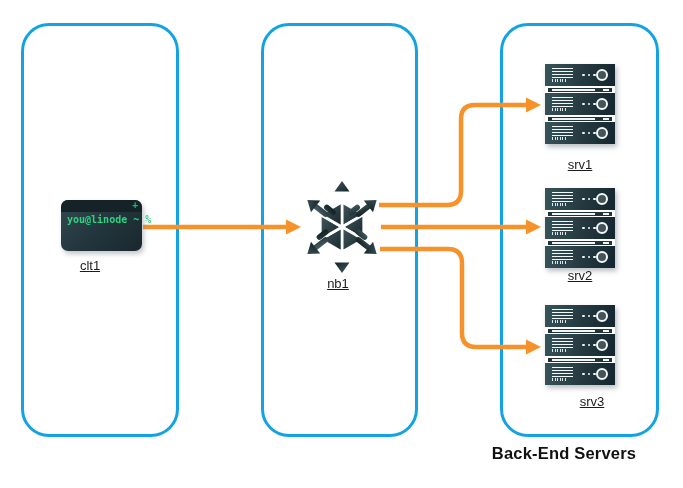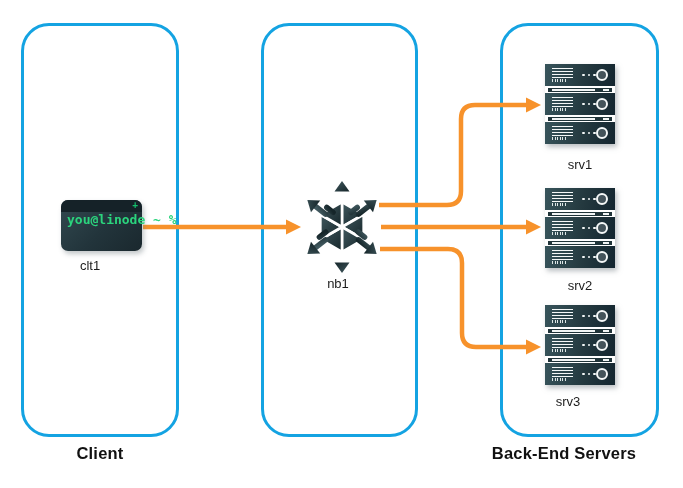--- a/index.html
+++ b/index.html
@@ -17,39 +17,39 @@
   .box-backend{left:500px;width:153px;}
   .group-label{
     position:absolute;top:444px;width:200px;text-align:center;
     font-size:16.5px;font-weight:bold;color:#111;letter-spacing:.2px;
   }
   .lbl-client{left:0px;}
   .lbl-nb{left:240px;}
   .lbl-backend{left:464px;}
   .node-label{
     position:absolute;width:120px;text-align:center;
-    font-size:13px;color:#1c1c1c;
+    font-size:13px;color:#1c1c1c;text-decoration:underline;
   }
   
   .terminal{
     position:absolute;left:61px;top:200px;width:81px;height:51px;
     border-radius:7px;background:linear-gradient(135deg,#324950 0%,#22343b 55%,#1a282e 100%);
     box-shadow:2px 3px 5px rgba(120,130,135,.45);
   }
   .term-bar{
     position:absolute;left:0;top:0;right:0;height:12px;
     border-radius:7px 7px 0 0;background:#152228;
   }
   .term-plus{
     position:absolute;right:4px;top:0px;color:#13c06d;
     font-size:10px;font-weight:bold;line-height:12px;
   }
   .term-text{
     position:absolute;left:6px;top:16px;
-    font-family:"DejaVu Sans Mono", monospace;font-size:13px;line-height:8px;
+    font-family:"DejaVu Sans Mono", monospace;font-size:10px;line-height:8px;
     color:#2bd47d;font-weight:bold;white-space:pre;
   }
   
   .nb-icon{position:absolute;left:300px;top:181px;width:84px;height:92px;}
   
   .server-stack{
     position:absolute;left:545px;width:70px;height:80px;
     display:flex;flex-direction:column;
     box-shadow:2px 3px 5px rgba(120,130,135,.5);
     background:#ffffff;
@@ -258,21 +258,21 @@
           <div class="ticks"></div>
         </div>
         <div class="dots">
           <div class="dot"></div>
           <div class="dot"></div>
           <div class="dot"></div>
         </div>
         <div class="led-circle"></div>
       </div>
   </div>
-  <div class="node-label" style="left:520px;top:278px;text-align:center;">srv2</div>
+  <div class="node-label" style="left:520px;top:268px;text-align:center;">srv2</div>
 
   <div class="server-stack srv3">
     <div class="rack-unit">
         <div class="unit-left">
           <div class="grille"></div>
           <div class="ticks"></div>
         </div>
         <div class="dots">
           <div class="dot"></div>
           <div class="dot"></div>
@@ -310,18 +310,17 @@
           <div class="ticks"></div>
         </div>
         <div class="dots">
           <div class="dot"></div>
           <div class="dot"></div>
           <div class="dot"></div>
         </div>
         <div class="led-circle"></div>
       </div>
   </div>
-  <div class="node-label" style="left:508px;top:394px;">srv3</div>
-
-  <div class="group-label lbl-client">Client</div>
+  <div class="node-label" style="left:532px;top:394px;">srv3</div>
+
   <div class="group-label lbl-backend">Back-End Servers</div>
 
 </div>
 
 </body></html>

